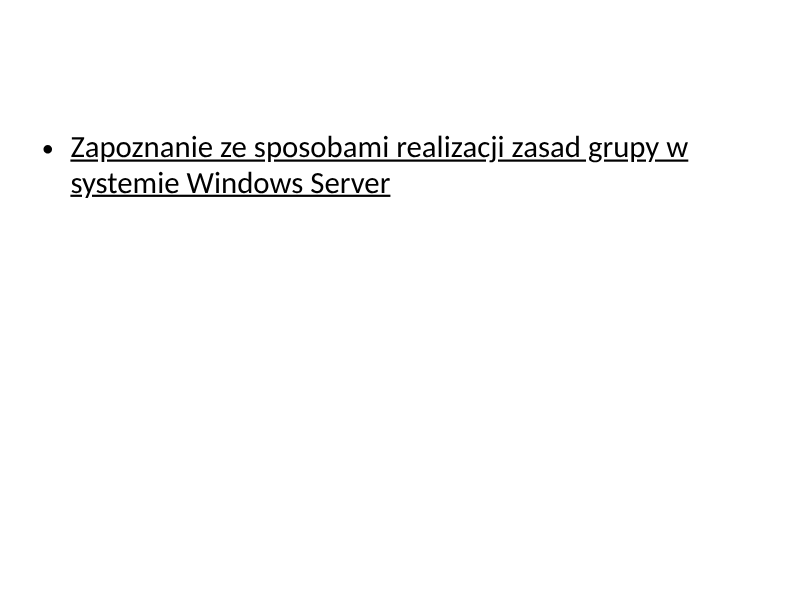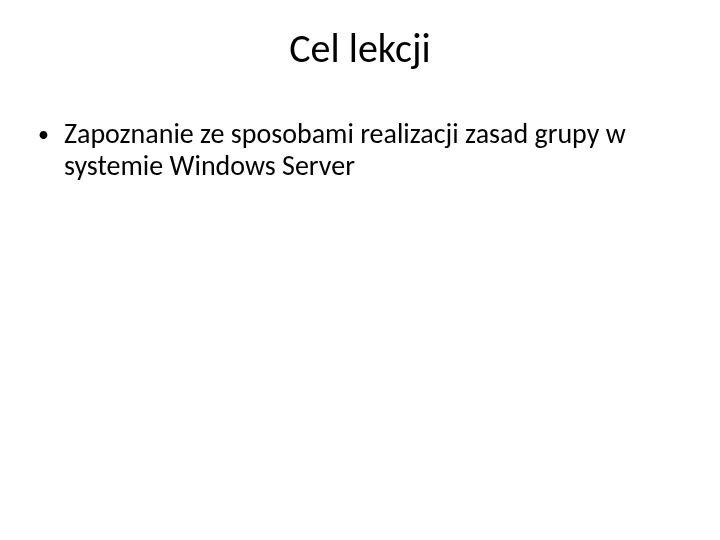--- a/index.html
+++ b/index.html
@@ -42,27 +42,27 @@
   }
   .bullet-marker {
     width: 26px;
     flex: 0 0 26px;
     text-align: left;
     font-size: 22px;
     padding-top: 4px;
   }
   .bullet-text {
     flex: 1;
+    text-decoration: underline;
   }
 </style>
 </head>
 <body>
 
 <div class="slide">
-  <div class="title">Cel lekcji</div>
 
   <div class="body">
     <div class="bullet-item">
       <span class="bullet-marker">•</span>
       <span class="bullet-text">Zapoznanie ze sposobami realizacji zasad grupy w systemie Windows Server</span>
     </div>
   </div>
 </div>
 
 </body></html>

